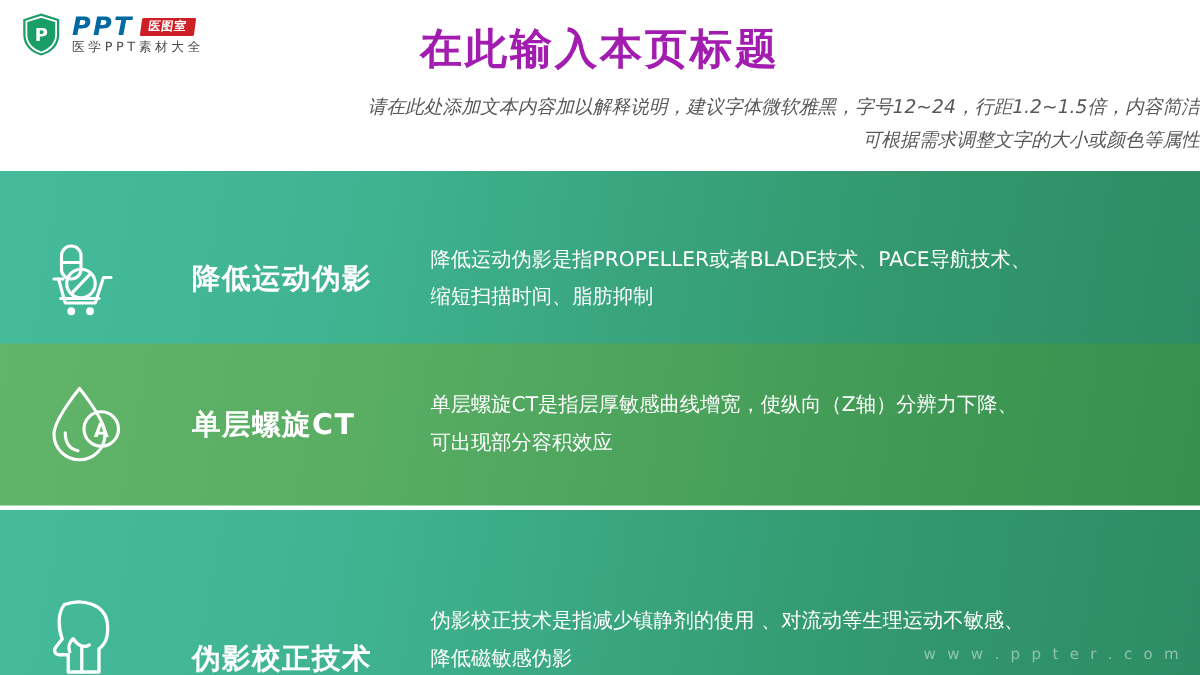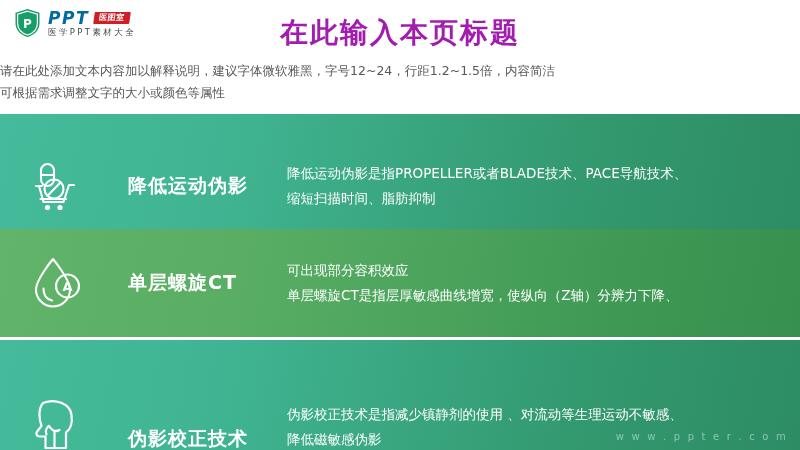--- a/index.html
+++ b/index.html
@@ -76,24 +76,25 @@
     font-size: 28px;
     font-weight: bold;
     color: #a21caf;
     letter-spacing: 2px;
   }
   .subtitle {
     position: absolute;
     top: 60px;
     left: 0;
     width: 800px;
-    text-align: left;
+    text-align: right;
     color: #58585a;
     font-size: 12.5px;
     line-height: 22px;
+    font-style: italic;
   }
   .subtitle div { white-space: nowrap; }
 
   
   .band {
     position: absolute;
     left: 0;
     width: 800px;
     display: flex;
     align-items: center;
@@ -214,22 +215,22 @@
         <path d="M24 4 C24 4 7 24.5 7 34.5 C7 44 14.6 51.5 24 51.5 C33.4 51.5 41 44 41 34.5 C41 24.5 24 4 24 4 Z"></path>
 
         <path d="M14.5 33.5 C14.5 41 18.5 44.5 23 45.5"></path>
 
         <circle cx="38.5" cy="31" r="11.5" fill="none" stroke="#ffffff" stroke-width="2.1"></circle>
         <text x="38.5" y="36" text-anchor="middle" font-family="DejaVu Sans, sans-serif" font-size="13" font-weight="bold" fill="#ffffff" stroke="none">A</text>
       </svg>
     </div>
     <div class="band-label">单层螺旋CT</div>
     <div class="band-body">
+      <div>单层螺旋CT是指层厚敏感曲线增宽，使纵向（Z轴）分辨力下降、</div>
       <div>可出现部分容积效应</div>
-      <div>单层螺旋CT是指层厚敏感曲线增宽，使纵向（Z轴）分辨力下降、</div>
     </div>
   </div>
 
   <div class="band band-3">
     <div class="band-icon">
       <svg width="52" height="56" viewBox="0 0 52 56" xmlns="http://www.w3.org/2000/svg" fill="none" stroke="#ffffff" stroke-width="2.2" stroke-linecap="round" stroke-linejoin="round">
 
         <path d="M13 7 C25 2.5 40 7 41.5 19 C42.8 29 39.5 34 36 36.5 L36 52 L15.5 52 L15.5 40.5 L9.5 40.5
                  C6.5 40.5 5.5 37.5 7.5 35 L11.5 30 C9 23.5 8 13 13 7 Z"></path>
 

